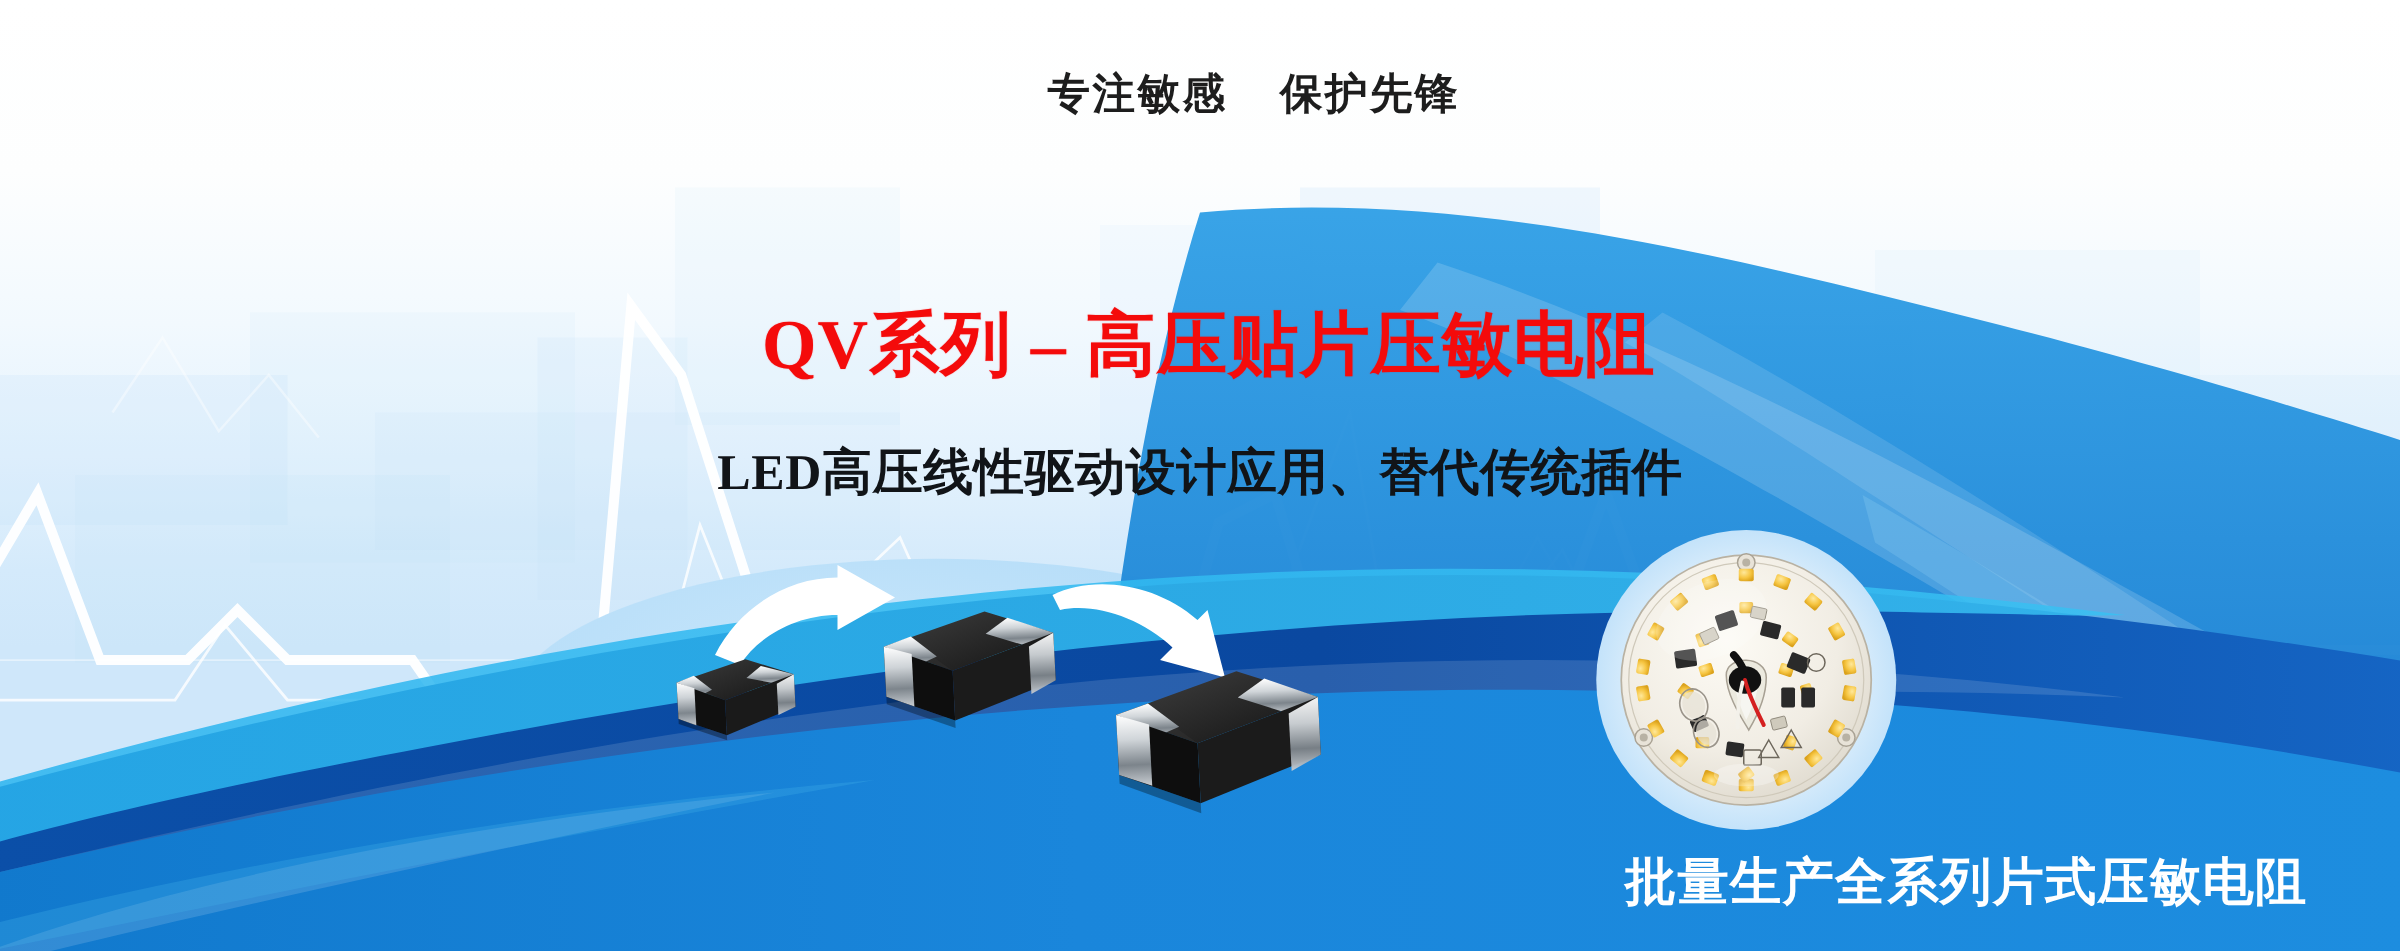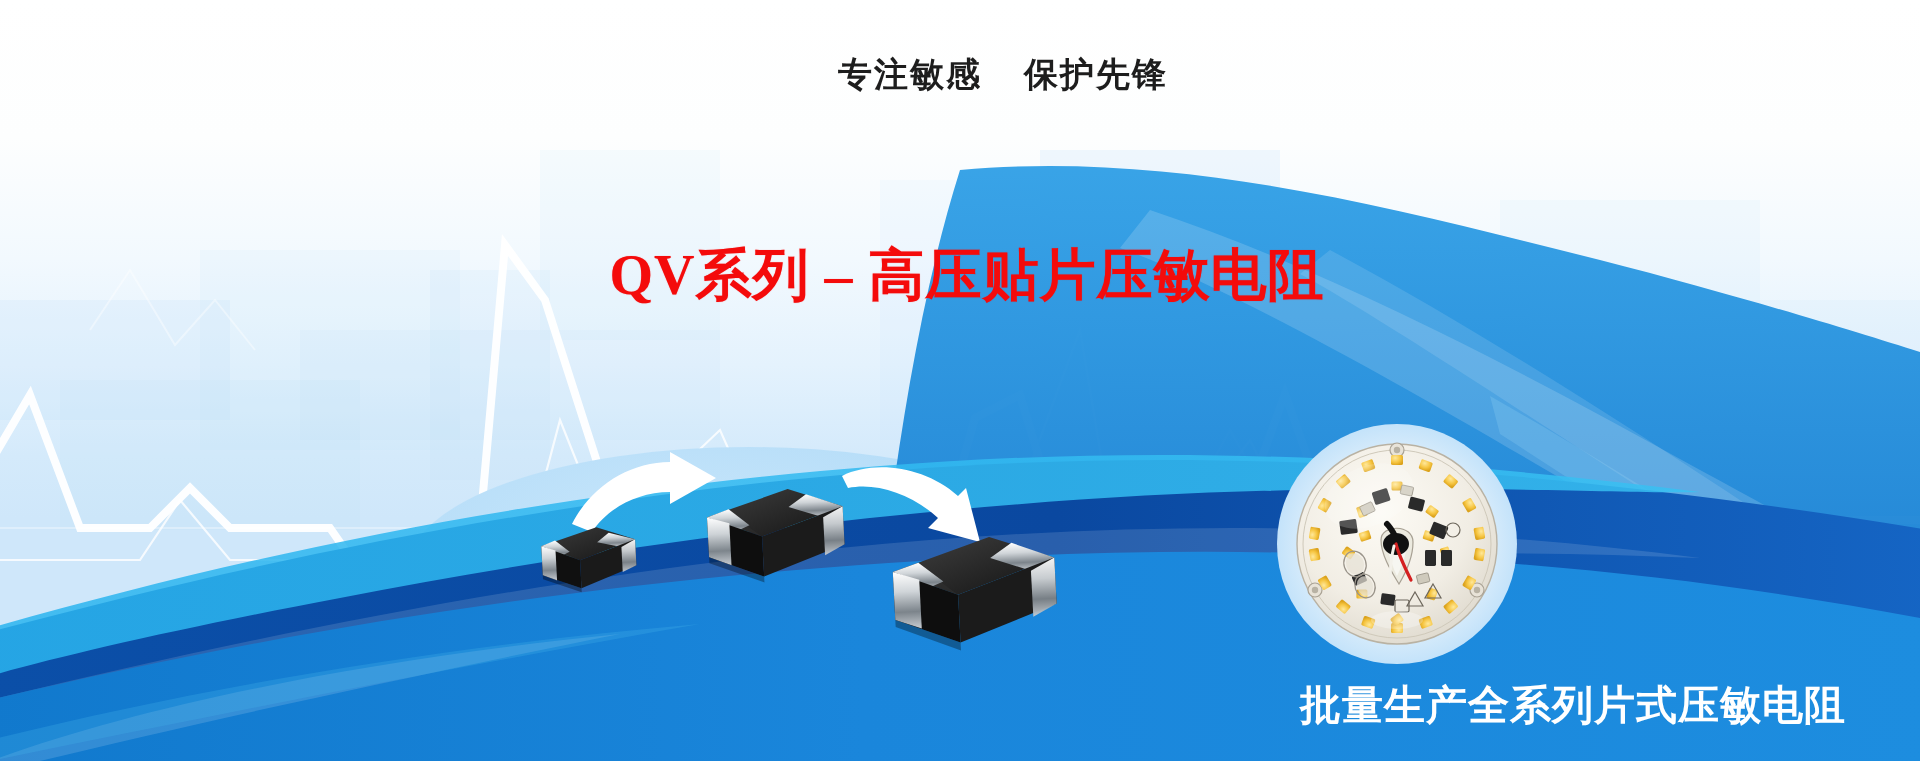--- a/index.html
+++ b/index.html
@@ -438,15 +438,16 @@
         <circle cx="176" cy="106" r="7"></circle>
       </g>
 
       <ellipse cx="92" cy="72" rx="46" ry="30" fill="#ffffff" opacity=".20" transform="rotate(-22 92 72)"></ellipse>
       <ellipse cx="120" cy="196" rx="26" ry="9" fill="#ffffff" opacity=".30"></ellipse>
     </svg>
   </div>
 
   <div id="tagline">专注敏感    保护先锋</div>
   <div id="headline">QV系列 – 高压贴片压敏电阻</div>
+  <div id="subtitle">LED高压线性驱动设计应用、替代传统插件</div>
   <div id="footer-caption">批量生产全系列片式压敏电阻</div>
 
 </div>
 
 </body></html>

